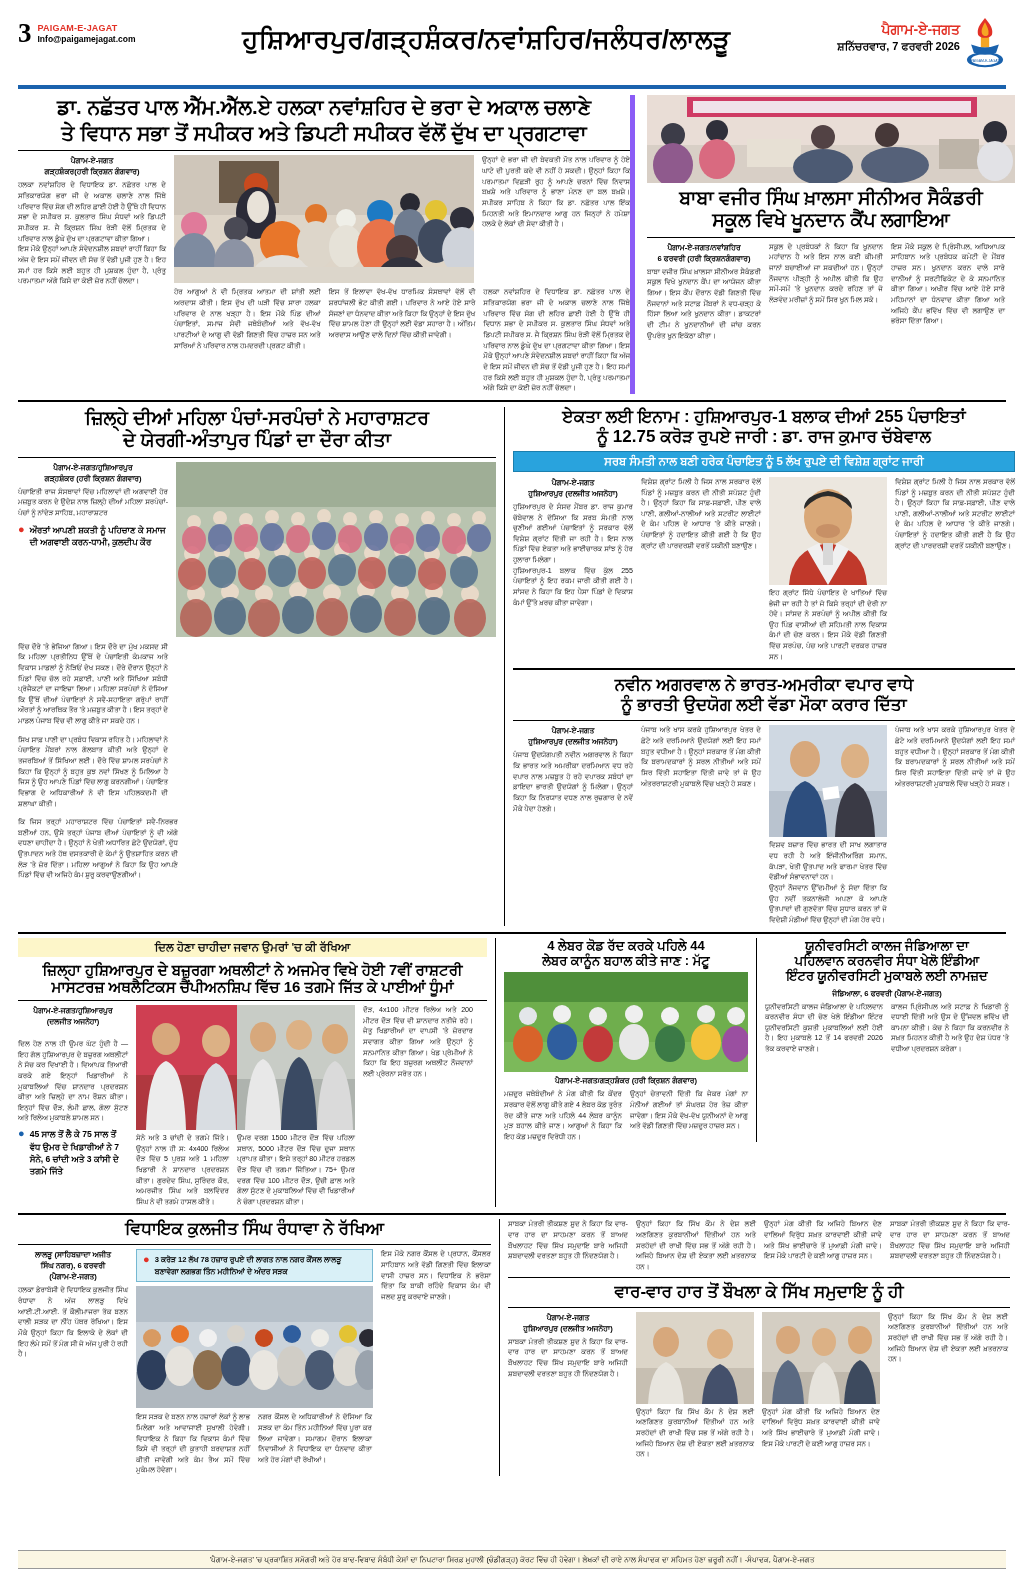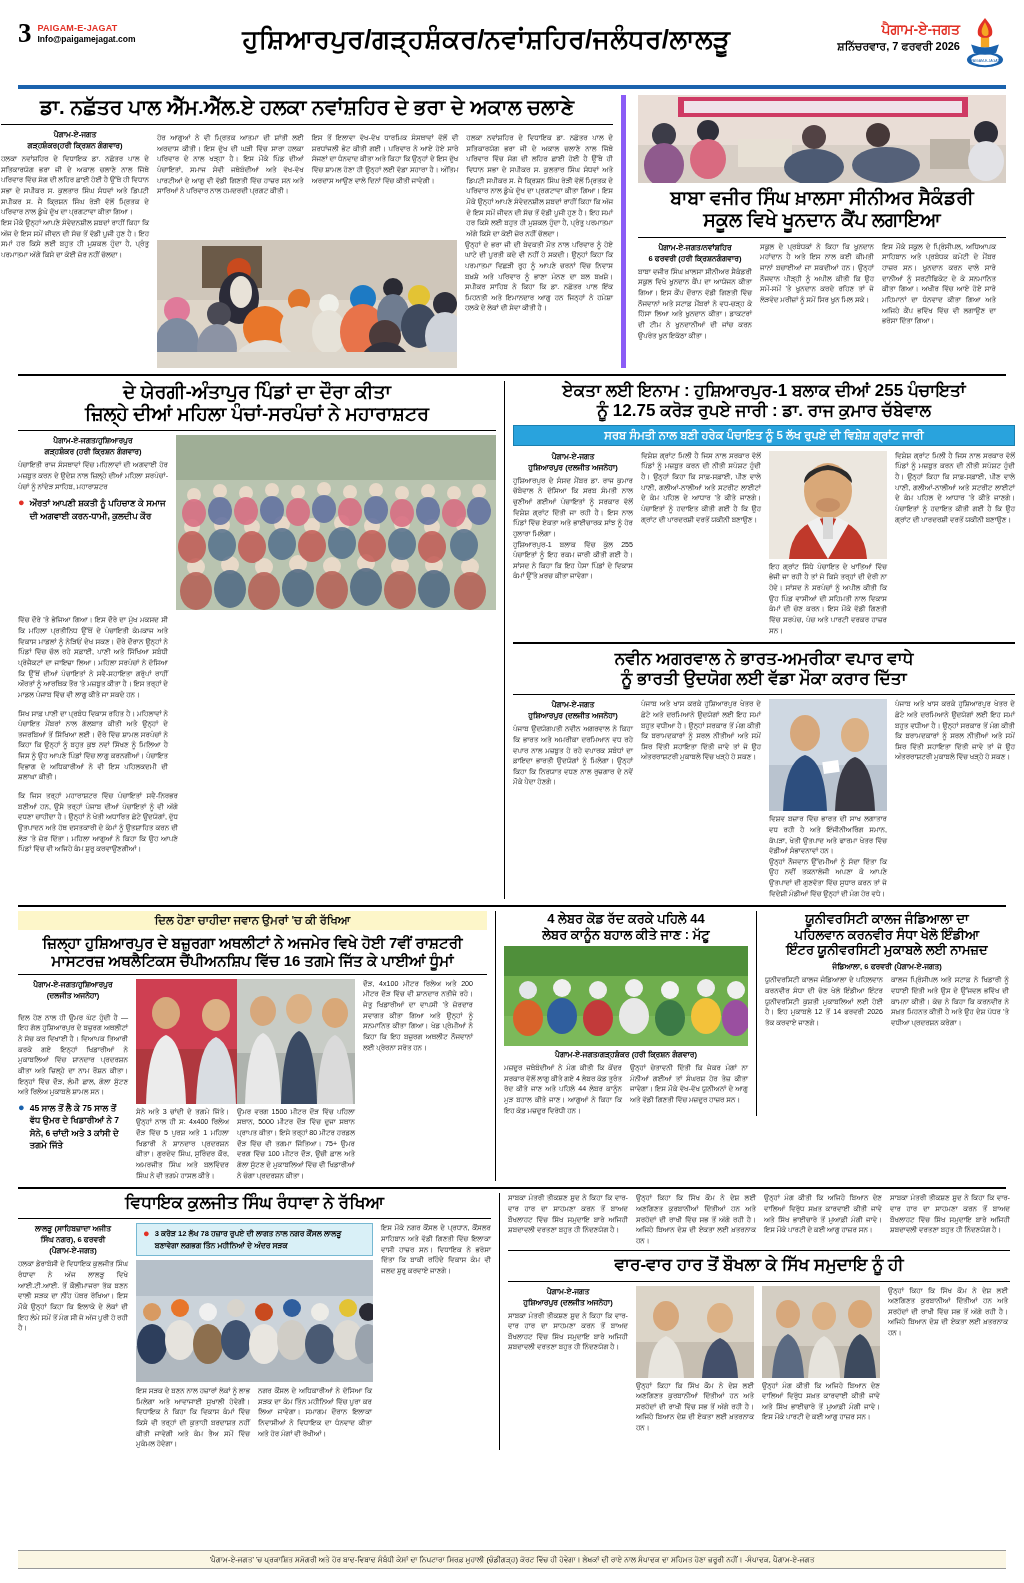--- a/index.html
+++ b/index.html
@@ -69,39 +69,34 @@
         <text x="30" y="63" font-size="5" text-anchor="middle" fill="#1a62ad" font-family="Liberation Sans, sans-serif">PAIGAM-E-JAGAT</text>
         <path d="M10 38 Q30 46 50 38 L46 50 Q30 56 14 50 Z" fill="#1a62ad"></path>
         <rect x="24" y="24" width="12" height="18" fill="#f5a623"></rect>
         <path d="M30 0 C22 10 18 16 20 24 C22 30 38 30 40 24 C42 16 38 10 30 0 Z" fill="#e23126"></path>
         <path d="M30 6 C26 13 24 18 26 23 C28 27 34 27 35 23 C36 17 33 12 30 6 Z" fill="#f5a623"></path>
       </svg>
     </div>
   </div>
   <div class="rule-blue"></div>
 
-  <div style="display:flex;gap:8px;margin-top:6px;justify-content:flex-end;">
+  <div style="display:flex;margin-top:6px;">
 
     <div style="width:612px;">
       <div class="hl hl1">ਡਾ. ਨਛੱਤਰ ਪਾਲ ਐੱਮ.ਐੱਲ.ਏ ਹਲਕਾ ਨਵਾਂਸ਼ਹਿਰ ਦੇ ਭਰਾ ਦੇ ਅਕਾਲ ਚਲਾਣੇ</div>
+      <div class="hl hl1" style="margin-top:2px;">ਤੇ ਵਿਧਾਨ ਸਭਾ ਤੋਂ ਸਪੀਕਰ ਅਤੇ ਡਿਪਟੀ ਸਪੀਕਰ ਵੱਲੋਂ ਦੁੱਖ ਦਾ ਪ੍ਰਗਟਾਵਾ</div>
       <div style="border-top:1px solid #000;margin:5px 0 4px;"></div>
       <div style="display:flex;gap:8px;">
         <div style="width:148px;">
           <div class="byline">ਪੈਗਾਮ-ਏ-ਜਗਤ</div>
           <div class="byline" style="margin-bottom:3px;">ਗੜ੍ਹਸ਼ੰਕਰ(ਹਰੀ ਕ੍ਰਿਸ਼ਨ ਗੰਗਵਾਰ)</div>
           <div class="body" style="white-space:pre-line;">ਹਲਕਾ ਨਵਾਂਸ਼ਹਿਰ ਦੇ ਵਿਧਾਇਕ ਡਾ. ਨਛੱਤਰ ਪਾਲ ਦੇ ਸਤਿਕਾਰਯੋਗ ਭਰਾ ਜੀ ਦੇ ਅਕਾਲ ਚਲਾਣੇ ਨਾਲ ਜਿੱਥੇ ਪਰਿਵਾਰ ਵਿੱਚ ਸੋਗ ਦੀ ਲਹਿਰ ਛਾਈ ਹੋਈ ਹੈ ਉੱਥੇ ਹੀ ਵਿਧਾਨ ਸਭਾ ਦੇ ਸਪੀਕਰ ਸ. ਕੁਲਤਾਰ ਸਿੰਘ ਸੰਧਵਾਂ ਅਤੇ ਡਿਪਟੀ ਸਪੀਕਰ ਸ. ਜੈ ਕ੍ਰਿਸ਼ਨ ਸਿੰਘ ਰੋੜੀ ਵੱਲੋਂ ਮ੍ਰਿਤਕ ਦੇ ਪਰਿਵਾਰ ਨਾਲ ਡੂੰਘੇ ਦੁੱਖ ਦਾ ਪ੍ਰਗਟਾਵਾ ਕੀਤਾ ਗਿਆ।
 ਇਸ ਮੌਕੇ ਉਨ੍ਹਾਂ ਆਪਣੇ ਸੰਵੇਦਨਸ਼ੀਲ ਸ਼ਬਦਾਂ ਰਾਹੀਂ ਕਿਹਾ ਕਿ ਅੱਜ ਦੇ ਇਸ ਸਮੇਂ ਜੀਵਨ ਦੀ ਸੱਚ ਤੋਂ ਵੱਡੀ ਪੂਜੀ ਹੁਣ ਹੈ। ਇਹ ਸਮਾਂ ਹਰ ਕਿਸੇ ਲਈ ਬਹੁਤ ਹੀ ਮੁਸ਼ਕਲ ਹੁੰਦਾ ਹੈ, ਪ੍ਰੰਤੂ ਪਰਮਾਤਮਾ ਅੱਗੇ ਕਿਸੇ ਦਾ ਕੋਈ ਜ਼ੋਰ ਨਹੀਂ ਚੱਲਦਾ।</div>
         </div>
         <div style="width:456px;">
-          <div style="display:flex;gap:8px;margin-top:4px;">
-            <div style="width:148px;" class="body">ਹੋਰ ਆਗੂਆਂ ਨੇ ਵੀ ਮ੍ਰਿਤਕ ਆਤਮਾ ਦੀ ਸ਼ਾਂਤੀ ਲਈ ਅਰਦਾਸ ਕੀਤੀ। ਇਸ ਦੁੱਖ ਦੀ ਘੜੀ ਵਿੱਚ ਸਾਰਾ ਹਲਕਾ ਪਰਿਵਾਰ ਦੇ ਨਾਲ ਖੜ੍ਹਾ ਹੈ। ਇਸ ਮੌਕੇ ਪਿੰਡ ਦੀਆਂ ਪੰਚਾਇਤਾਂ, ਸਮਾਜ ਸੇਵੀ ਜਥੇਬੰਦੀਆਂ ਅਤੇ ਵੱਖ-ਵੱਖ ਪਾਰਟੀਆਂ ਦੇ ਆਗੂ ਵੀ ਵੱਡੀ ਗਿਣਤੀ ਵਿੱਚ ਹਾਜ਼ਰ ਸਨ ਅਤੇ ਸਾਰਿਆਂ ਨੇ ਪਰਿਵਾਰ ਨਾਲ ਹਮਦਰਦੀ ਪ੍ਰਗਟ ਕੀਤੀ।</div>
-            <div style="width:148px;" class="body">ਇਸ ਤੋਂ ਇਲਾਵਾ ਵੱਖ-ਵੱਖ ਧਾਰਮਿਕ ਸੰਸਥਾਵਾਂ ਵੱਲੋਂ ਵੀ ਸ਼ਰਧਾਂਜਲੀ ਭੇਟ ਕੀਤੀ ਗਈ। ਪਰਿਵਾਰ ਨੇ ਆਏ ਹੋਏ ਸਾਰੇ ਸੱਜਣਾਂ ਦਾ ਧੰਨਵਾਦ ਕੀਤਾ ਅਤੇ ਕਿਹਾ ਕਿ ਉਨ੍ਹਾਂ ਦੇ ਇਸ ਦੁੱਖ ਵਿੱਚ ਸ਼ਾਮਲ ਹੋਣਾ ਹੀ ਉਨ੍ਹਾਂ ਲਈ ਵੱਡਾ ਸਹਾਰਾ ਹੈ। ਅੰਤਿਮ ਅਰਦਾਸ ਆਉਣ ਵਾਲੇ ਦਿਨਾਂ ਵਿੱਚ ਕੀਤੀ ਜਾਵੇਗੀ।</div>
-            <div style="width:148px;" class="body">ਹਲਕਾ ਨਵਾਂਸ਼ਹਿਰ ਦੇ ਵਿਧਾਇਕ ਡਾ. ਨਛੱਤਰ ਪਾਲ ਦੇ ਸਤਿਕਾਰਯੋਗ ਭਰਾ ਜੀ ਦੇ ਅਕਾਲ ਚਲਾਣੇ ਨਾਲ ਜਿੱਥੇ ਪਰਿਵਾਰ ਵਿੱਚ ਸੋਗ ਦੀ ਲਹਿਰ ਛਾਈ ਹੋਈ ਹੈ ਉੱਥੇ ਹੀ ਵਿਧਾਨ ਸਭਾ ਦੇ ਸਪੀਕਰ ਸ. ਕੁਲਤਾਰ ਸਿੰਘ ਸੰਧਵਾਂ ਅਤੇ ਡਿਪਟੀ ਸਪੀਕਰ ਸ. ਜੈ ਕ੍ਰਿਸ਼ਨ ਸਿੰਘ ਰੋੜੀ ਵੱਲੋਂ ਮ੍ਰਿਤਕ ਦੇ ਪਰਿਵਾਰ ਨਾਲ ਡੂੰਘੇ ਦੁੱਖ ਦਾ ਪ੍ਰਗਟਾਵਾ ਕੀਤਾ ਗਿਆ।
-ਇਸ ਮੌਕੇ ਉਨ੍ਹਾਂ ਆਪਣੇ ਸੰਵੇਦਨਸ਼ੀਲ ਸ਼ਬਦਾਂ ਰਾਹੀਂ ਕਿਹਾ ਕਿ ਅੱਜ ਦੇ ਇਸ ਸਮੇਂ ਜੀਵਨ ਦੀ ਸੱਚ ਤੋਂ ਵੱਡੀ ਪੂਜੀ ਹੁਣ ਹੈ। ਇਹ ਸਮਾਂ ਹਰ ਕਿਸੇ ਲਈ ਬਹੁਤ ਹੀ ਮੁਸ਼ਕਲ ਹੁੰਦਾ ਹੈ, ਪ੍ਰੰਤੂ ਪਰਮਾਤਮਾ ਅੱਗੇ ਕਿਸੇ ਦਾ ਕੋਈ ਜ਼ੋਰ ਨਹੀਂ ਚੱਲਦਾ।</div>
-          </div>
           <div style="display:flex;gap:8px;">
             <div class="photo" style="width:300px;height:128px;">
               <svg viewBox="0 0 300 128" width="300" height="128">
                 <rect width="300" height="128" fill="#ded5c8"></rect>
                 <rect x="0" y="0" width="300" height="60" fill="#cfc6ba"></rect>
                 <rect x="45" y="6" width="60" height="42" fill="#6b5a48"></rect>
                 <circle cx="82" cy="30" r="12" fill="#c94a1e"></circle>
                 <ellipse cx="82" cy="58" rx="20" ry="26" fill="#2b2b38"></ellipse>
                 <ellipse cx="84" cy="52" rx="11" ry="16" fill="#e8e2d8"></ellipse>
                 <circle cx="20" cy="70" r="13" fill="#e07a9a"></circle>
@@ -124,20 +119,26 @@
                   <ellipse cx="288" cy="96" rx="20" ry="24" fill="#cfd3da"></ellipse>
                 <circle cx="228" cy="96" r="16" fill="#4c3b3b"></circle>
                   <ellipse cx="228" cy="126" rx="26" ry="24" fill="#32323d"></ellipse>
                 <rect x="0" y="112" width="300" height="16" fill="#dcd6cb"></rect>
               </svg>
             </div>
             <div style="width:148px;">
               <div class="body" style="white-space:pre-line;">ਉਨ੍ਹਾਂ ਦੇ ਭਰਾ ਜੀ ਦੀ ਬੇਵਕਤੀ ਮੌਤ ਨਾਲ ਪਰਿਵਾਰ ਨੂੰ ਹੋਏ ਘਾਟੇ ਦੀ ਪੂਰਤੀ ਕਦੇ ਵੀ ਨਹੀਂ ਹੋ ਸਕਦੀ। ਉਨ੍ਹਾਂ ਕਿਹਾ ਕਿ ਪਰਮਾਤਮਾ ਵਿਛੜੀ ਰੂਹ ਨੂੰ ਆਪਣੇ ਚਰਨਾਂ ਵਿੱਚ ਨਿਵਾਸ ਬਖ਼ਸ਼ੇ ਅਤੇ ਪਰਿਵਾਰ ਨੂੰ ਭਾਣਾ ਮੰਨਣ ਦਾ ਬਲ ਬਖ਼ਸ਼ੇ। ਸਪੀਕਰ ਸਾਹਿਬ ਨੇ ਕਿਹਾ ਕਿ ਡਾ. ਨਛੱਤਰ ਪਾਲ ਇੱਕ ਮਿਹਨਤੀ ਅਤੇ ਇਮਾਨਦਾਰ ਆਗੂ ਹਨ ਜਿਨ੍ਹਾਂ ਨੇ ਹਮੇਸ਼ਾ ਹਲਕੇ ਦੇ ਲੋਕਾਂ ਦੀ ਸੇਵਾ ਕੀਤੀ ਹੈ।</div>
             </div>
           </div>
+          <div style="display:flex;gap:8px;margin-top:4px;">
+            <div style="width:148px;" class="body">ਹੋਰ ਆਗੂਆਂ ਨੇ ਵੀ ਮ੍ਰਿਤਕ ਆਤਮਾ ਦੀ ਸ਼ਾਂਤੀ ਲਈ ਅਰਦਾਸ ਕੀਤੀ। ਇਸ ਦੁੱਖ ਦੀ ਘੜੀ ਵਿੱਚ ਸਾਰਾ ਹਲਕਾ ਪਰਿਵਾਰ ਦੇ ਨਾਲ ਖੜ੍ਹਾ ਹੈ। ਇਸ ਮੌਕੇ ਪਿੰਡ ਦੀਆਂ ਪੰਚਾਇਤਾਂ, ਸਮਾਜ ਸੇਵੀ ਜਥੇਬੰਦੀਆਂ ਅਤੇ ਵੱਖ-ਵੱਖ ਪਾਰਟੀਆਂ ਦੇ ਆਗੂ ਵੀ ਵੱਡੀ ਗਿਣਤੀ ਵਿੱਚ ਹਾਜ਼ਰ ਸਨ ਅਤੇ ਸਾਰਿਆਂ ਨੇ ਪਰਿਵਾਰ ਨਾਲ ਹਮਦਰਦੀ ਪ੍ਰਗਟ ਕੀਤੀ।</div>
+            <div style="width:148px;" class="body">ਇਸ ਤੋਂ ਇਲਾਵਾ ਵੱਖ-ਵੱਖ ਧਾਰਮਿਕ ਸੰਸਥਾਵਾਂ ਵੱਲੋਂ ਵੀ ਸ਼ਰਧਾਂਜਲੀ ਭੇਟ ਕੀਤੀ ਗਈ। ਪਰਿਵਾਰ ਨੇ ਆਏ ਹੋਏ ਸਾਰੇ ਸੱਜਣਾਂ ਦਾ ਧੰਨਵਾਦ ਕੀਤਾ ਅਤੇ ਕਿਹਾ ਕਿ ਉਨ੍ਹਾਂ ਦੇ ਇਸ ਦੁੱਖ ਵਿੱਚ ਸ਼ਾਮਲ ਹੋਣਾ ਹੀ ਉਨ੍ਹਾਂ ਲਈ ਵੱਡਾ ਸਹਾਰਾ ਹੈ। ਅੰਤਿਮ ਅਰਦਾਸ ਆਉਣ ਵਾਲੇ ਦਿਨਾਂ ਵਿੱਚ ਕੀਤੀ ਜਾਵੇਗੀ।</div>
+            <div style="width:148px;" class="body">ਹਲਕਾ ਨਵਾਂਸ਼ਹਿਰ ਦੇ ਵਿਧਾਇਕ ਡਾ. ਨਛੱਤਰ ਪਾਲ ਦੇ ਸਤਿਕਾਰਯੋਗ ਭਰਾ ਜੀ ਦੇ ਅਕਾਲ ਚਲਾਣੇ ਨਾਲ ਜਿੱਥੇ ਪਰਿਵਾਰ ਵਿੱਚ ਸੋਗ ਦੀ ਲਹਿਰ ਛਾਈ ਹੋਈ ਹੈ ਉੱਥੇ ਹੀ ਵਿਧਾਨ ਸਭਾ ਦੇ ਸਪੀਕਰ ਸ. ਕੁਲਤਾਰ ਸਿੰਘ ਸੰਧਵਾਂ ਅਤੇ ਡਿਪਟੀ ਸਪੀਕਰ ਸ. ਜੈ ਕ੍ਰਿਸ਼ਨ ਸਿੰਘ ਰੋੜੀ ਵੱਲੋਂ ਮ੍ਰਿਤਕ ਦੇ ਪਰਿਵਾਰ ਨਾਲ ਡੂੰਘੇ ਦੁੱਖ ਦਾ ਪ੍ਰਗਟਾਵਾ ਕੀਤਾ ਗਿਆ।
+ਇਸ ਮੌਕੇ ਉਨ੍ਹਾਂ ਆਪਣੇ ਸੰਵੇਦਨਸ਼ੀਲ ਸ਼ਬਦਾਂ ਰਾਹੀਂ ਕਿਹਾ ਕਿ ਅੱਜ ਦੇ ਇਸ ਸਮੇਂ ਜੀਵਨ ਦੀ ਸੱਚ ਤੋਂ ਵੱਡੀ ਪੂਜੀ ਹੁਣ ਹੈ। ਇਹ ਸਮਾਂ ਹਰ ਕਿਸੇ ਲਈ ਬਹੁਤ ਹੀ ਮੁਸ਼ਕਲ ਹੁੰਦਾ ਹੈ, ਪ੍ਰੰਤੂ ਪਰਮਾਤਮਾ ਅੱਗੇ ਕਿਸੇ ਦਾ ਕੋਈ ਜ਼ੋਰ ਨਹੀਂ ਚੱਲਦਾ।</div>
+          </div>
         </div>
       </div>
     </div>
 
     <div style="width:368px;border-left:5px solid #8b5cf6;padding-left:12px;">
       <div class="photo" style="width:100%;height:88px;">
         <svg viewBox="0 0 368 88" width="368" height="88" preserveAspectRatio="none">
           <rect width="368" height="88" fill="#e9ddd6"></rect>
           <rect x="40" y="2" width="290" height="20" fill="#cf3a64"></rect>
           <rect x="46" y="6" width="278" height="12" fill="#f0e2ea"></rect>
@@ -169,22 +170,22 @@
         <div style="width:114px;" class="body">ਇਸ ਮੌਕੇ ਸਕੂਲ ਦੇ ਪ੍ਰਿੰਸੀਪਲ, ਅਧਿਆਪਕ ਸਾਹਿਬਾਨ ਅਤੇ ਪ੍ਰਬੰਧਕ ਕਮੇਟੀ ਦੇ ਮੈਂਬਰ ਹਾਜ਼ਰ ਸਨ। ਖੂਨਦਾਨ ਕਰਨ ਵਾਲੇ ਸਾਰੇ ਦਾਨੀਆਂ ਨੂੰ ਸਰਟੀਫਿਕੇਟ ਦੇ ਕੇ ਸਨਮਾਨਿਤ ਕੀਤਾ ਗਿਆ। ਅਖੀਰ ਵਿੱਚ ਆਏ ਹੋਏ ਸਾਰੇ ਮਹਿਮਾਨਾਂ ਦਾ ਧੰਨਵਾਦ ਕੀਤਾ ਗਿਆ ਅਤੇ ਅਜਿਹੇ ਕੈਂਪ ਭਵਿੱਖ ਵਿੱਚ ਵੀ ਲਗਾਉਣ ਦਾ ਭਰੋਸਾ ਦਿੱਤਾ ਗਿਆ।</div>
       </div>
     </div>
   </div>
 
   <div style="border-top:2px solid #000;margin:6px 0 5px;"></div>
 
   <div style="display:flex;gap:8px;">
 
     <div style="width:478px;">
+      <div class="hl hl2">ਜ਼ਿਲ੍ਹੇ ਦੀਆਂ ਮਹਿਲਾ ਪੰਚਾਂ-ਸਰਪੰਚਾਂ ਨੇ ਮਹਾਰਾਸ਼ਟਰ</div>
       <div class="hl hl2">ਦੇ ਯੇਰਗੀ-ਅੰਤਾਪੁਰ ਪਿੰਡਾਂ ਦਾ ਦੌਰਾ ਕੀਤਾ</div>
-      <div class="hl hl2">ਜ਼ਿਲ੍ਹੇ ਦੀਆਂ ਮਹਿਲਾ ਪੰਚਾਂ-ਸਰਪੰਚਾਂ ਨੇ ਮਹਾਰਾਸ਼ਟਰ</div>
       <div style="border-top:1px solid #000;margin:5px 0 4px;"></div>
 
       <div style="display:flex;gap:8px;">
         <div style="width:150px;">
           <div class="byline">ਪੈਗਾਮ-ਏ-ਜਗਤ/ਹੁਸ਼ਿਆਰਪੁਰ</div>
           <div class="byline" style="margin-bottom:3px;">ਗੜ੍ਹਸ਼ੰਕਰ (ਹਰੀ ਕ੍ਰਿਸ਼ਨ ਗੰਗਵਾਰ)</div>
           <div class="body" style="margin-bottom:5px;">ਪੰਚਾਇਤੀ ਰਾਜ ਸੰਸਥਾਵਾਂ ਵਿੱਚ ਮਹਿਲਾਵਾਂ ਦੀ ਅਗਵਾਈ ਹੋਰ ਮਜ਼ਬੂਤ ਕਰਨ ਦੇ ਉਦੇਸ਼ ਨਾਲ ਜ਼ਿਲ੍ਹੇ ਦੀਆਂ ਮਹਿਲਾ ਸਰਪੰਚਾਂ-ਪੰਚਾਂ ਨੂੰ ਨਾਂਦੇੜ ਸਾਹਿਬ, ਮਹਾਰਾਸ਼ਟਰ</div>
           <div class="bullet-box">
             <div class="bl">
                 <span class="dot">●</span>

